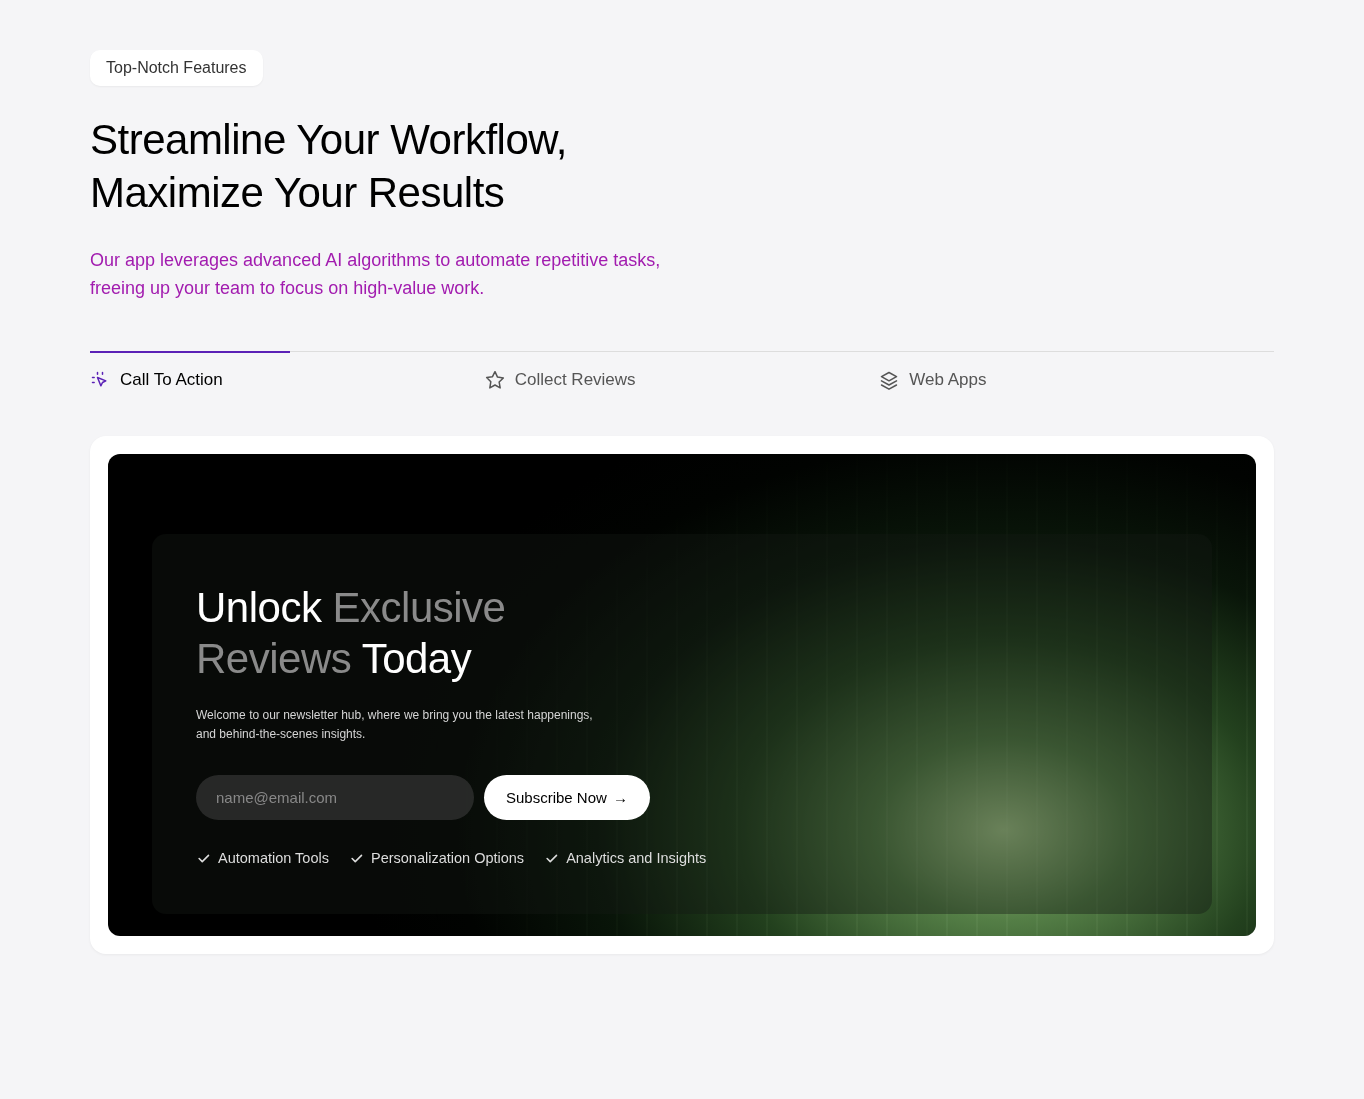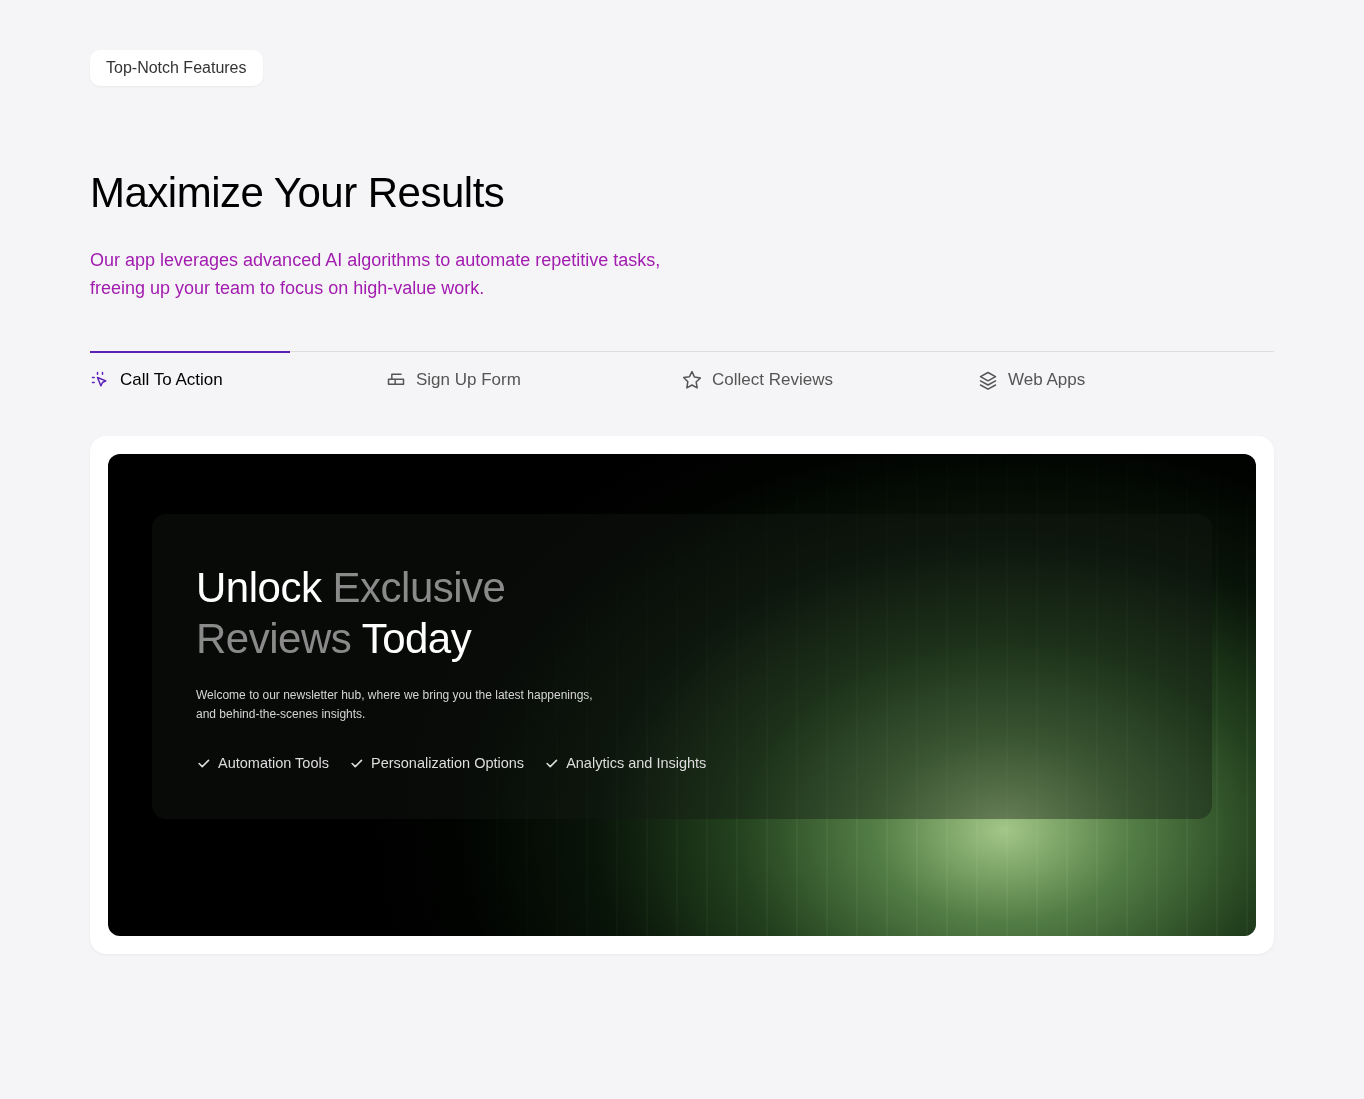--- a/index.html
+++ b/index.html
@@ -92,21 +92,21 @@
     .content-card {
       background: #fff;
       border-radius: 16px;
       padding: 18px;
       margin-top: 28px;
       box-shadow: 0 1px 3px rgba(0,0,0,0.05);
     }
     .hero-panel {
       background: #000;
       border-radius: 12px;
-      padding: 60px 0;
+      padding: 80px 0;
       position: relative;
       overflow: hidden;
       height: 482px;
     }
     .hero-bg {
       position: absolute;
       top: 0;
       left: 0;
       right: 0;
       bottom: 0;
@@ -205,42 +205,34 @@
       height: 15px;
     }
   </style>
 </head>
 <body>
 
 <div class="container">
   <div class="badge">Top-Notch Features</div>
 
   <h1 class="headline">
-    <br>
+    <span>Streamline Your Workflow,</span><br>
     <span>Maximize Your Results</span>
   </h1>
 
   <p class="description">Our app leverages advanced AI algorithms to automate repetitive tasks, freeing up your team to focus on high-value work.</p>
 
   <div class="tabs">
     <div class="tab active">
       <span class="tab-icon">
         <svg viewBox="0 0 24 24" fill="none" stroke-width="1.8" stroke-linecap="round" stroke-linejoin="round">
           <path d="M9 3v2M15 3v2M3 9h2M3 15h2M9 9l10 4-4 2-2 4-4-10z"></path>
         </svg>
       </span>
       <span class="tab-label">Call To Action</span>
-    </div>
-    <div class="tab">
-      <span class="tab-icon">
-        <svg viewBox="0 0 24 24" fill="none" stroke-width="1.8" stroke-linecap="round" stroke-linejoin="round">
-          <path d="M3 11h8v6H3zM11 11h10v6H11zM7 11V5h8M15 5h3"></path>
-        </svg>
-      </span>
-      <span class="tab-label">Sign Up Form</span>
     </div>
     <div class="tab">
       <span class="tab-icon">
         <svg viewBox="0 0 24 24" fill="none" stroke-width="1.8" stroke-linecap="round" stroke-linejoin="round">
           <path d="M12 2l3 6.5 7 1-5 5 1.2 7L12 18l-6.2 3.5L7 14 2 9l7-1z"></path>
         </svg>
       </span>
       <span class="tab-label">Collect Reviews</span>
     </div>
     <div class="tab">
@@ -257,20 +249,27 @@
     <div class="hero-panel">
       <div class="hero-bg"></div>
       <div class="hero-inner">
         <h2 class="hero-title">
           <span class="white">Unlock</span>
           <span class="gray">Exclusive</span><br>
           <span class="gray">Reviews</span>
           <span class="white">Today</span>
         </h2>
         <p class="hero-sub">Welcome to our newsletter hub, where we bring you the latest happenings, and behind-the-scenes insights.</p>
+        <div class="subscribe-row">
+          <input class="email-input" type="email" placeholder="name@email.com" style="">
+          <button class="subscribe-btn">
+            <span>Subscribe Now</span>
+            <span>→</span>
+          </button>
+        </div>
         <div class="features-row">
           <div class="feature-item">
             <svg class="check-icon" viewBox="0 0 24 24" fill="none" stroke="#ddd" stroke-width="2.5" stroke-linecap="round" stroke-linejoin="round">
                 <path d="M5 12l5 5L20 7"></path>
               </svg>
             <span>Automation Tools</span>
           </div>
           <div class="feature-item">
             <svg class="check-icon" viewBox="0 0 24 24" fill="none" stroke="#ddd" stroke-width="2.5" stroke-linecap="round" stroke-linejoin="round">
                 <path d="M5 12l5 5L20 7"></path>

